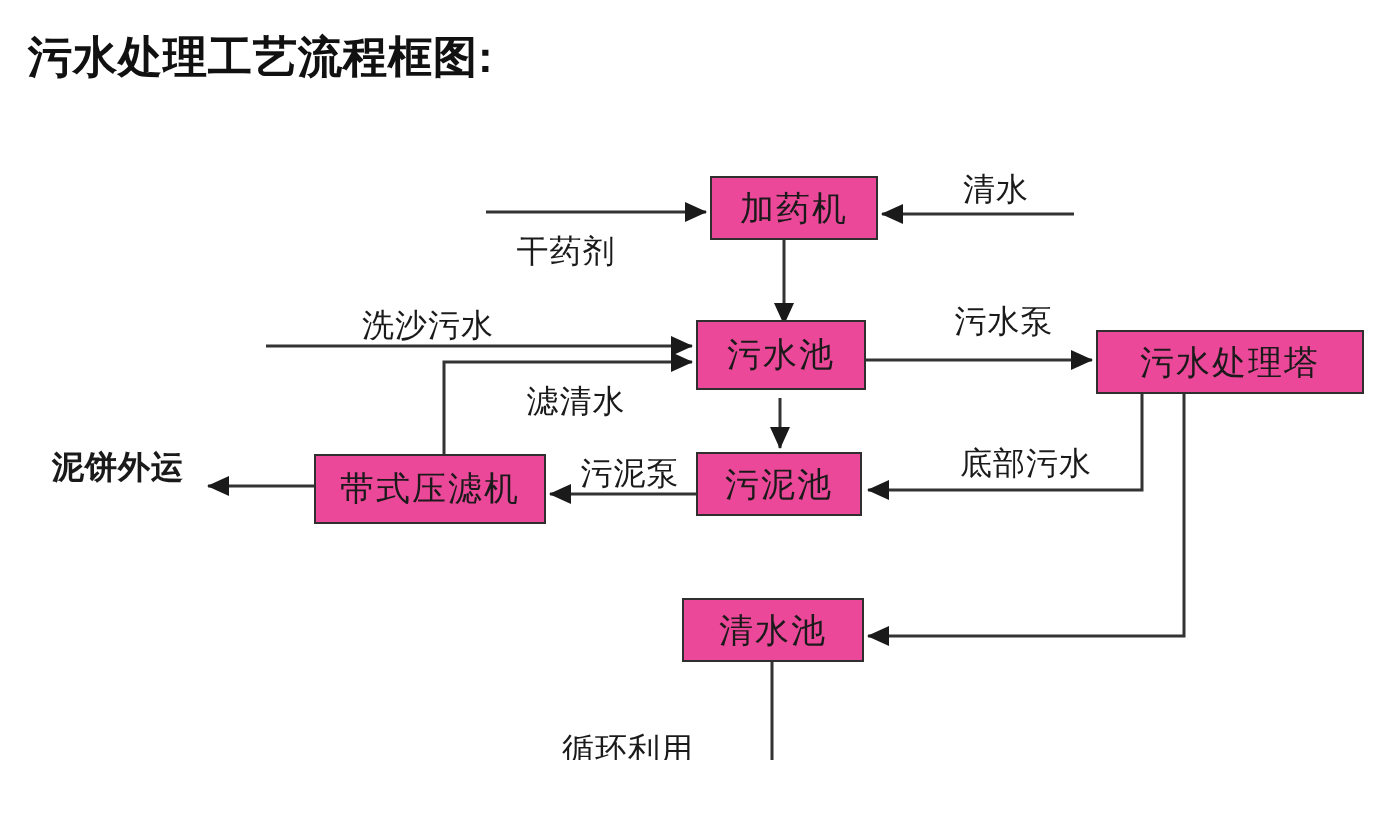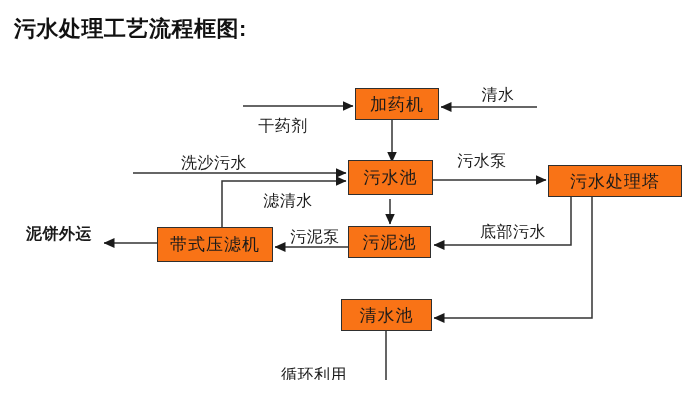--- a/index.html
+++ b/index.html
@@ -29,21 +29,21 @@
     position: absolute;
     left: 0;
     top: 0;
     width: 700px;
     height: 420px;
   }
   .node {
     position: absolute;
     box-sizing: border-box;
     border: 1.5px solid #2f2f2f;
-    background: #f97316;
+    background: #ec4899;
     display: flex;
     align-items: center;
     justify-content: center;
     font-size: 17px;
     color: #1a1a1a;
     white-space: nowrap;
     letter-spacing: 1px;
   }
   .flow-label {
     position: absolute;
@@ -57,21 +57,21 @@
   #box-dosing          { left: 355px; top:  88px; width:  84px; height: 32px; }
   #box-sewage-pool     { left: 348px; top: 160px; width:  85px; height: 35px; }
   #box-tower           { left: 548px; top: 165px; width: 134px; height: 32px; }
   #box-sludge-pool     { left: 348px; top: 226px; width:  83px; height: 32px; }
   #box-belt-press      { left: 157px; top: 227px; width: 116px; height: 35px; }
   #box-clear-pool      { left: 341px; top: 299px; width:  91px; height: 32px; }
   
   #lbl-dry-chemical    { left: 248px; top:  84px; width: 70px; margin-top: 32px; }
   #lbl-clear-water     { left: 468px; top:  85px; width: 60px; }
   #lbl-sand-sewage     { left: 167px; top: 153px; width: 94px; }
-  #lbl-sewage-pump     { left: 452px; top: 151px; width: 60px; font-family: Liberation Serif, serif; }
+  #lbl-sewage-pump     { left: 472px; top: 151px; width: 60px; font-family: Liberation Serif, serif; }
   #lbl-filtered-water  { left: 257px; top: 191px; width: 62px; }
   #lbl-sludge-pump     { left: 284px; top: 227px; width: 62px; }
   #lbl-bottom-sewage   { left: 472px; top: 222px; width: 82px; }
   #lbl-mud-cake        { left:  15px; top: 224px; width: 88px; font-weight: bold; }
   #lbl-recycling       { left: 261px; top: 365px; width: 86px; text-align: right; }
 </style>
 </head>
 <body>
 
 <div id="screen">

